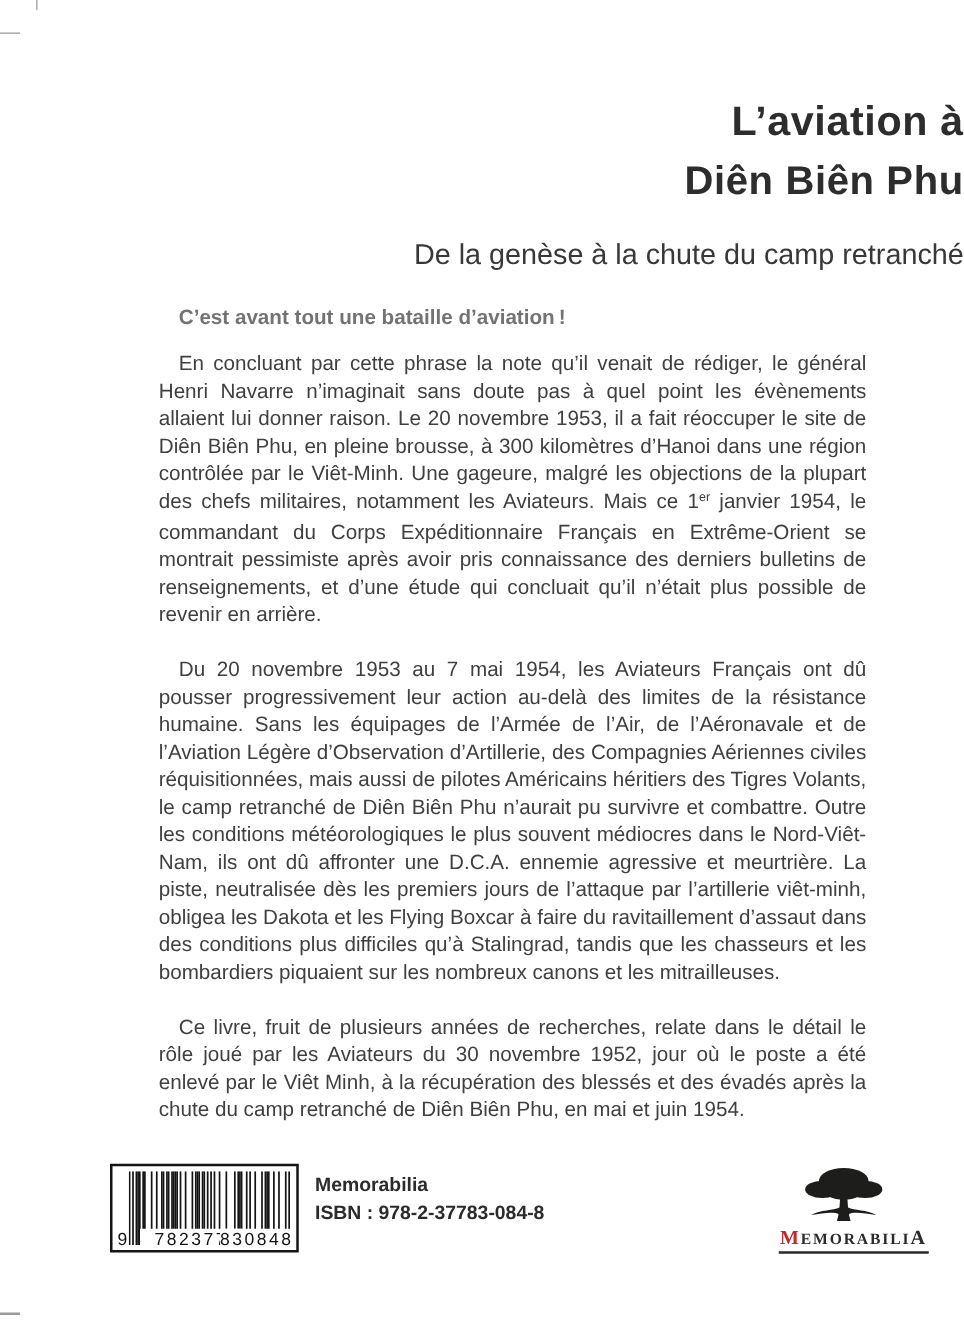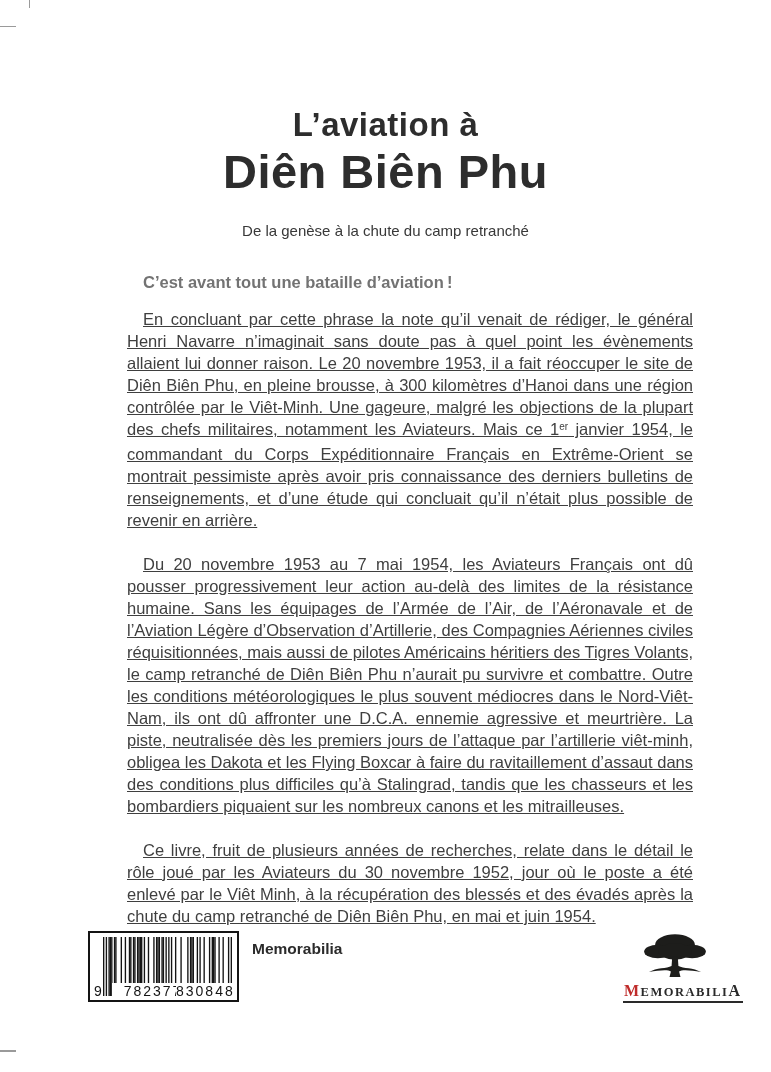--- a/index.html
+++ b/index.html
@@ -10,33 +10,33 @@
     overflow:hidden;
     font-family:"Liberation Sans", sans-serif;
   }
   
   .mark{position:absolute;background:#9a9a9a;}
   .mark-v-top{left:29px;top:0;width:1px;height:8px;}
   .mark-h-top{left:0;top:26px;width:16px;height:1px;}
   .mark-h-bottom{left:0;top:1050px;width:16px;height:2px;}
 
   
-  .titles{padding-top:106px;text-align:center;color:#2d2d2d;}
+  .titles{padding-top:78px;text-align:right;color:#2d2d2d;}
   .title1{font-size:33px;line-height:38px;font-weight:600;letter-spacing:.5px;}
-  .title2{font-size:47px;line-height:56px;font-weight:600;letter-spacing:.5px;}
-  .subtitle{margin-top:16px;font-size:15px;line-height:30px;font-weight:400;color:#383838;}
+  .title2{font-size:32px;line-height:56px;font-weight:600;letter-spacing:.5px;}
+  .subtitle{margin-top:16px;font-size:23px;line-height:30px;font-weight:400;color:#383838;}
 
   
   .textcol{
     width:566px;margin-left:127px;
     color:#3f3f3f;font-size:16.5px;line-height:22px;
     text-align:justify;
   }
   .lead{margin:25px 0 15px;font-weight:bold;text-indent:16px;color:#737373;font-size:16.5px;}
-  .textcol p{margin:0 0 22px;text-indent:16px;text-decoration:underline;}
+  .textcol p{margin:0 0 22px;text-indent:16px;}
   .sup{font-size:10px;vertical-align:baseline;position:relative;top:-5px;}
 
   
   .footer{position:absolute;left:0;top:931px;width:771px;display:flex;align-items:flex-start;}
   .barcode-box{
     box-sizing:border-box;margin-left:88px;width:151px;height:71px;
     border:2px solid #141414;background:#fff;position:relative;flex:none;
   }
   .bars-wrap{position:absolute;left:13px;right:5px;top:4px;bottom:4px;}
   .bars-wrap svg{width:100%;height:100%;display:block;fill:#141414;}
@@ -144,20 +144,21 @@
             <rect x="94" y="0" width="1" height="50"></rect>
           </svg>
       </div>
       <span class="bc-digit bc-first">9</span>
       <span class="bc-digit bc-g1">782377</span>
       <span class="bc-digit bc-g2">830848</span>
     </div>
 
     <div class="pubinfo">
       <div>Memorabilia</div>
+      <div>ISBN : 978-2-37783-084-8</div>
     </div>
 
     <div class="logo">
       <svg viewBox="0 0 120 70">
         <ellipse cx="60" cy="17" rx="29" ry="15"></ellipse>
         <ellipse cx="35" cy="27" rx="20" ry="10"></ellipse>
         <ellipse cx="85" cy="27" rx="20" ry="10"></ellipse>
         <ellipse cx="60" cy="27" rx="24" ry="12"></ellipse>
         <path d="M56 34 L55 48 C48 52 33 50 22 57 C37 54 50 53 54 56 L52 64 L68 64 L66 56 C70 53 83 54 98 57 C87 50 72 52 65 48 L64 34 Z"></path>
       </svg>

